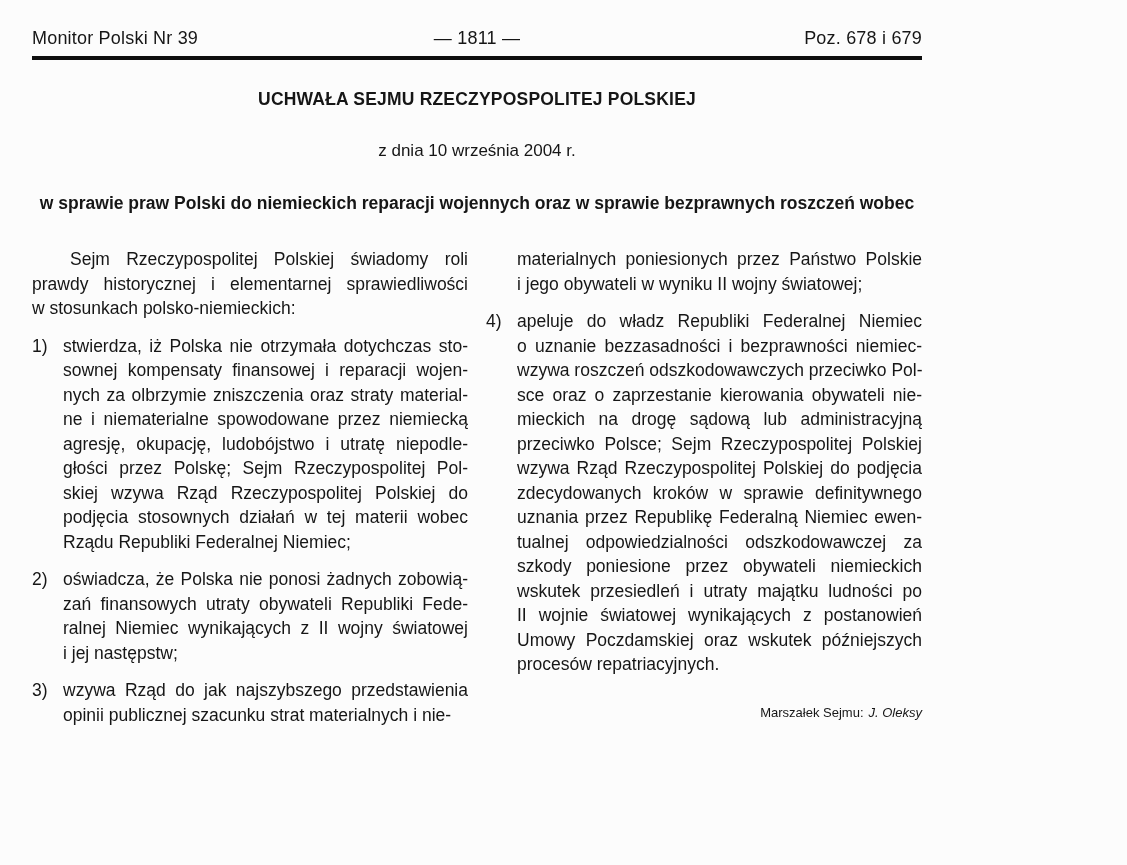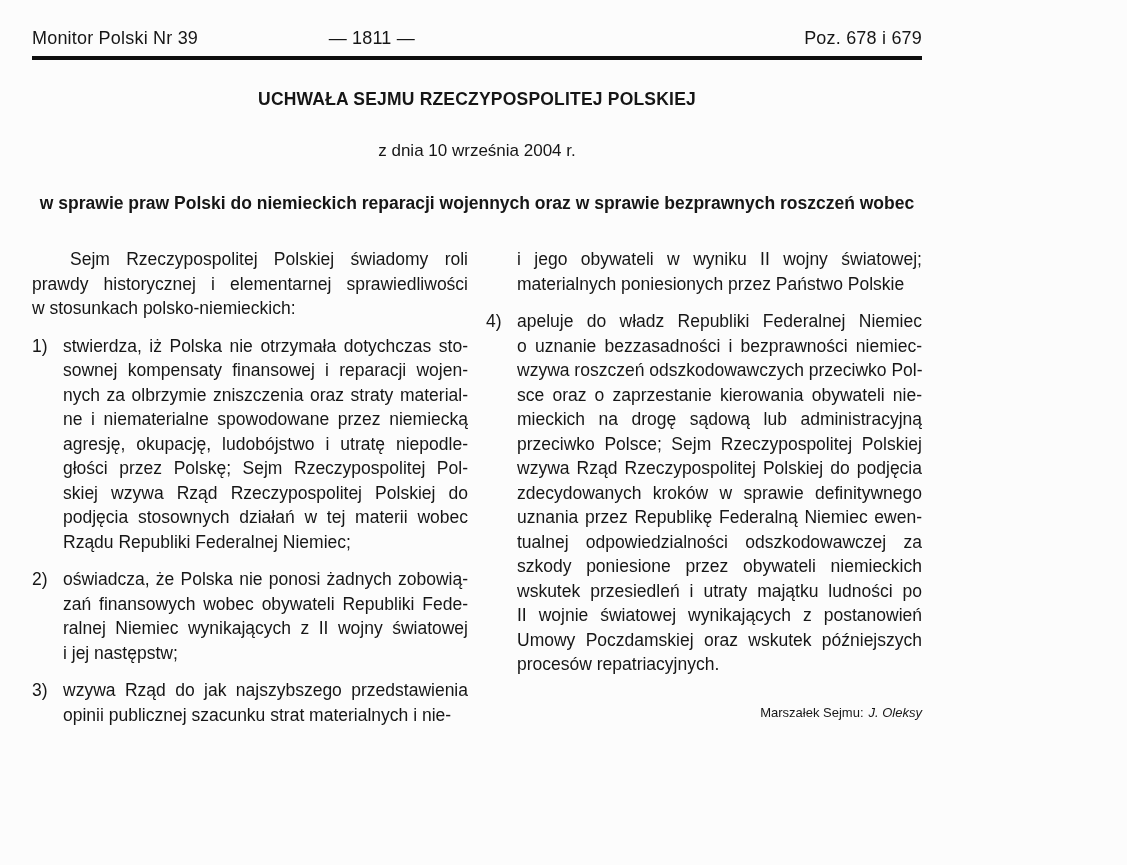--- a/index.html
+++ b/index.html
@@ -18,21 +18,21 @@
     overflow: hidden;
   }
   
   .running-head {
     display: flex;
     align-items: baseline;
     font-size: 18px;
     letter-spacing: 0.2px;
   }
   .running-head .hl { flex: 1; text-align: left; }
-  .running-head .hc { flex: 1; }
+  .running-head .hc { flex: 1; text-align: center; }
   .running-head .hr { flex: 1; text-align: right; }
   .head-rule {
     height: 4px;
     background: #0f0f0f;
     margin-top: 7px;
   }
   
   .act-number {
     text-align: center;
     font-size: 23px;
@@ -129,40 +129,40 @@
             <div class="tline">skiej wzywa Rząd Rzeczypospolitej Polskiej do</div>
             <div class="tline">podjęcia stosownych działań w tej materii wobec</div>
             <div class="tline">Rządu Republiki Federalnej Niemiec;</div>
           </div>
       </div>
 
       <div class="item">
         <span class="num">2)</span>
         <div class="item-lines">
             <div class="tline">oświadcza, że Polska nie ponosi żadnych zobowią-</div>
-            <div class="tline">zań finansowych wobec obywateli Republiki Fede-</div>
+            <div class="tline">zań finansowych utraty obywateli Republiki Fede-</div>
             <div class="tline">ralnej Niemiec wynikających z II wojny światowej</div>
             <div class="tline">i jej następstw;</div>
           </div>
       </div>
 
       <div class="item">
         <span class="num">3)</span>
         <div class="item-lines">
             <div class="tline">wzywa Rząd do jak najszybszego przedstawienia</div>
             <div class="tline">opinii publicznej szacunku strat materialnych i nie-</div>
           </div>
       </div>
     </div>
 
     <div class="col">
       <div class="item continuation">
         <div class="item-lines">
+            <div class="tline">materialnych poniesionych przez Państwo Polskie</div>
             <div class="tline">i jego obywateli w wyniku II wojny światowej;</div>
-            <div class="tline">materialnych poniesionych przez Państwo Polskie</div>
           </div>
       </div>
 
       <div class="item">
         <span class="num">4)</span>
         <div class="item-lines">
             <div class="tline">apeluje do władz Republiki Federalnej Niemiec</div>
             <div class="tline">o uznanie bezzasadności i bezprawności niemiec-</div>
             <div class="tline">wzywa roszczeń odszkodowawczych przeciwko Pol-</div>
             <div class="tline">sce oraz o zaprzestanie kierowania obywateli nie-</div>

